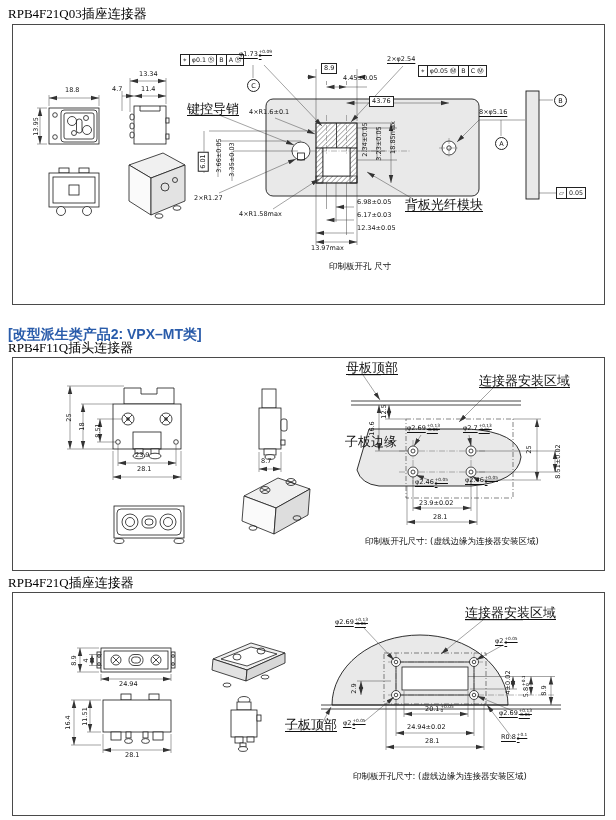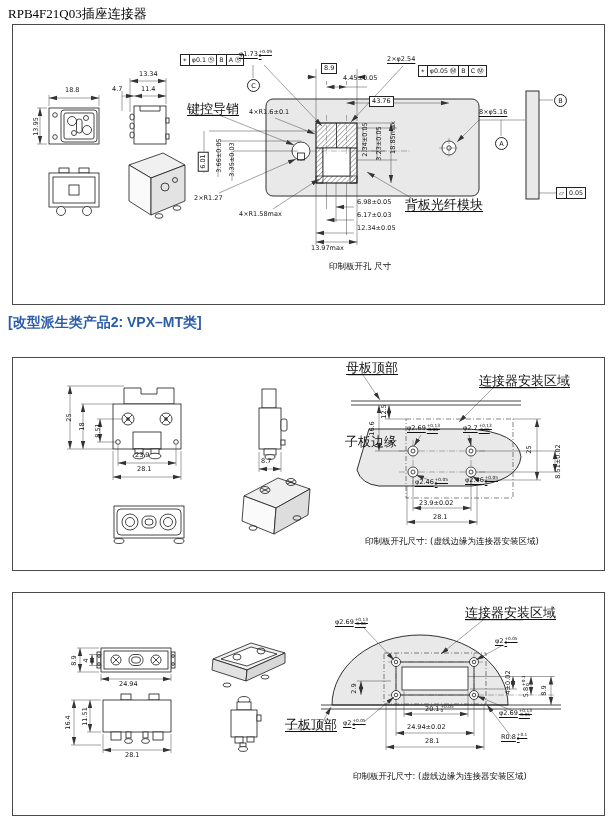--- a/index.html
+++ b/index.html
@@ -1,19 +1,19 @@
 <!DOCTYPE html>
 <html><head>
 <meta charset="utf-8">
 <style>
   html,body{margin:0;padding:0;background:#fff;}
   #page{position:relative;width:616px;height:820px;background:#fff;overflow:hidden;
         font-family:"Liberation Sans",sans-serif;}
   .sec-title{position:absolute;font:13px "Liberation Serif",serif;color:#000;white-space:nowrap;}
-  .blue-header{position:absolute;font:bold 14px "Liberation Sans",sans-serif;white-space:nowrap;}
+  .blue-header{position:absolute;font:bold 14px "Liberation Sans",sans-serif;white-space:nowrap;margin-top:12px;}
   .box{position:absolute;border:1.6px solid #4a4a4a;background:#fff;}
   .box svg{position:absolute;left:0;top:0;}
   .dim{position:absolute;font:6.5px "DejaVu Sans",sans-serif;color:#111;white-space:nowrap;line-height:7px;display:inline-flex;align-items:center;}
   .cjk{font-size:13px;}
   .cap{position:absolute;font:8.5px "DejaVu Sans",sans-serif;color:#111;white-space:nowrap;}
   .vdim{transform:rotate(-90deg);transform-origin:center;}
   .boxed{border:0.9px solid #222;padding:0 2px;background:#fff;line-height:9px;}
   .u{text-decoration:underline;text-underline-offset:1.5px;}
   .tol{display:inline-flex;flex-direction:column;font-size:4.3px;line-height:4.4px;margin-left:1px;}
   .fcf{position:absolute;display:flex;font:6.3px "DejaVu Sans",sans-serif;color:#111;background:#fff;line-height:10px;}
@@ -203,20 +203,21 @@
     <span class="dim cjk u" style="left:392px;top:176px">背板光纤模块</span>
     <span class="cap" style="left:316px;top:236px">印制板开孔 尺寸</span>
     <span class="dim" style="left:52px;top:62px">18.8</span>
     <span class="dim vdim" style="left:14px;top:98px">13.95</span>
     <span class="dim" style="left:126px;top:46px" able="false">13.34</span>
     <span class="dim" style="left:99px;top:61px">4.7</span>
     <span class="dim" style="left:128px;top:61px">11.4</span>
   </div>
 
   <div class="blue-header" style="left: 8px; top: 314px; color: rgb(42, 92, 170);">[改型派生类产品2: VPX–MT类]</div>
+  <div class="sec-title" style="left:8px;top:339px">RPB4F11Q插头连接器</div>
 
   <div class="box" style="left:12px;top:357px;width:591px;height:212px">
     <svg width="591" height="212" viewBox="0 0 591 212">
       <defs>
         <marker id="a2" markerWidth="9" markerHeight="7" refX="8" refY="3" orient="auto-start-reverse" markerUnits="userSpaceOnUse">
           <path d="M0,0.8 L8,3 L0,5.2 Z" fill="#333"></path>
         </marker>
       </defs>
 
       <g>
@@ -358,20 +359,21 @@
         <span class="tol">
           <span>+0.05</span>
           <span>0</span>
         </span>
       </span>
     <span class="dim" style="left:406px;top:142px">23.9±0.02</span>
     <span class="dim" style="left:420px;top:156px">28.1</span>
     <span class="cap" style="left:352px;top:178px">印制板开孔尺寸: (虚线边缘为连接器安装区域)</span>
   </div>
 
+  <div class="sec-title" style="left:8px;top:574px">RPB4F21Q插座连接器</div>
 
   <div class="box" style="left:12px;top:592px;width:591px;height:222px">
     <svg width="591" height="222" viewBox="0 0 591 222">
       <defs>
         <marker id="a3" markerWidth="9" markerHeight="7" refX="8" refY="3" orient="auto-start-reverse" markerUnits="userSpaceOnUse">
           <path d="M0,0.8 L8,3 L0,5.2 Z" fill="#333"></path>
         </marker>
       </defs>
 
       <g>

